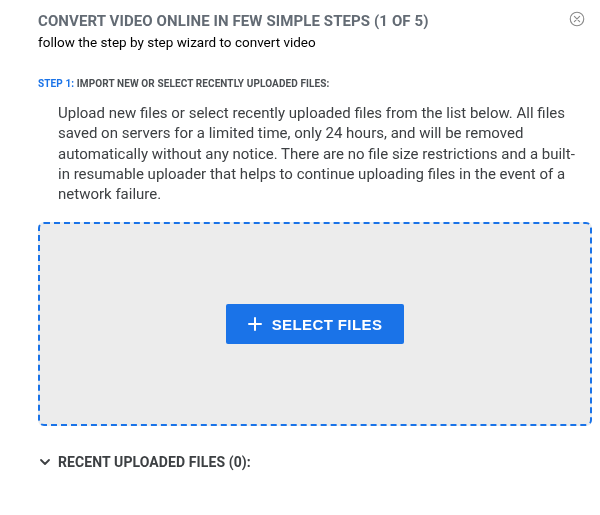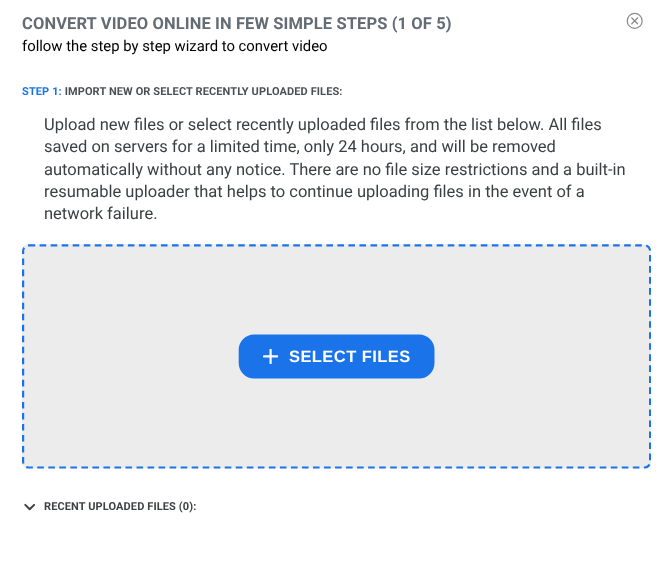--- a/index.html
+++ b/index.html
@@ -9,20 +9,21 @@
     font-family: Roboto, Arial, sans-serif;
     background: #ffffff;
     width: 600px;
     height: 515px;
     overflow: hidden;
     color: #333;
   }
   .container {
     padding: 12px 8px 20px 20px;
     position: relative;
+    margin-left: 18px;
   }
   .close-btn {
     position: absolute;
     top: 10px;
     right: 14px;
     width: 18px;
     height: 18px;
     cursor: pointer;
     color: #8a8a8a;
   }
@@ -66,21 +67,21 @@
     height: 204px;
     display: flex;
     align-items: center;
     justify-content: center;
     margin: 0 0 28px 0;
   }
   .select-btn {
     background: #1a73e8;
     color: #ffffff;
     border: none;
-    border-radius: 14px;
+    border-radius: 2px;
     padding: 0 22px;
     height: 40px;
     display: flex;
     align-items: center;
     gap: 10px;
     font-size: 15px;
     font-weight: 600;
     letter-spacing: 0.4px;
     cursor: pointer;
   }
@@ -96,21 +97,21 @@
     cursor: pointer;
     margin-top: 10px;
   }
   .chevron {
     width: 14px;
     height: 14px;
     display: inline-flex;
     color: #3d4043;
   }
   .recent-label {
-    font-size: 10px;
+    font-size: 14px;
     font-weight: 700;
     color: #3d4043;
     letter-spacing: 0.1px;
   }
 </style>
 </head>
 <body>
 
 <div class="container">
 

